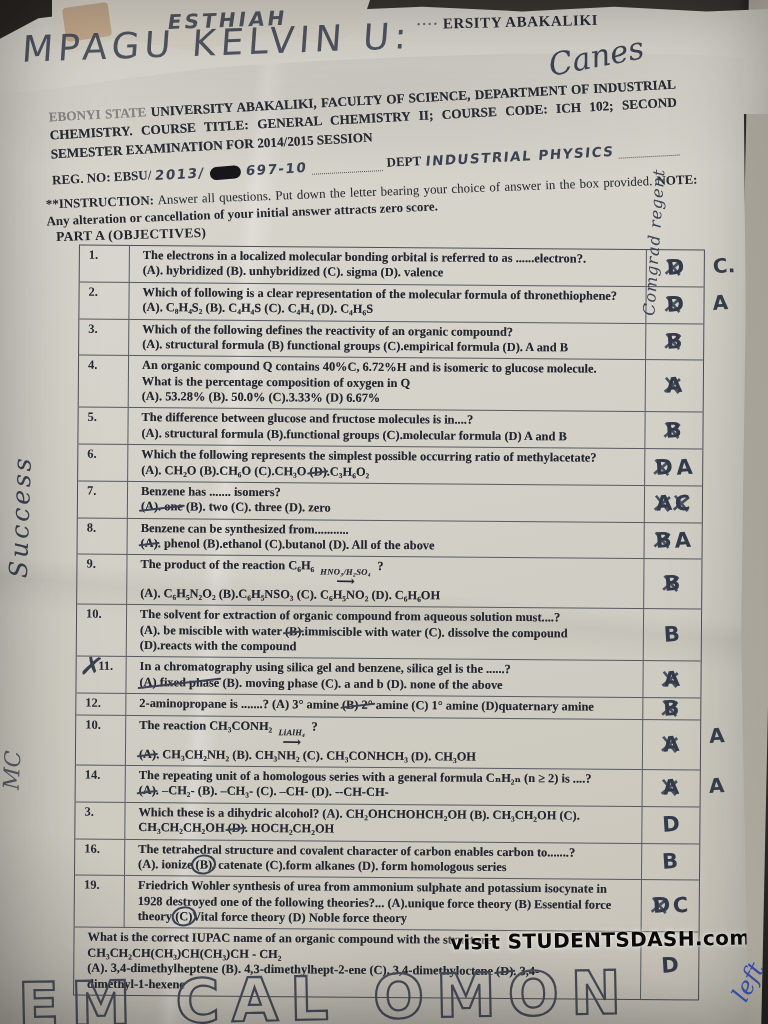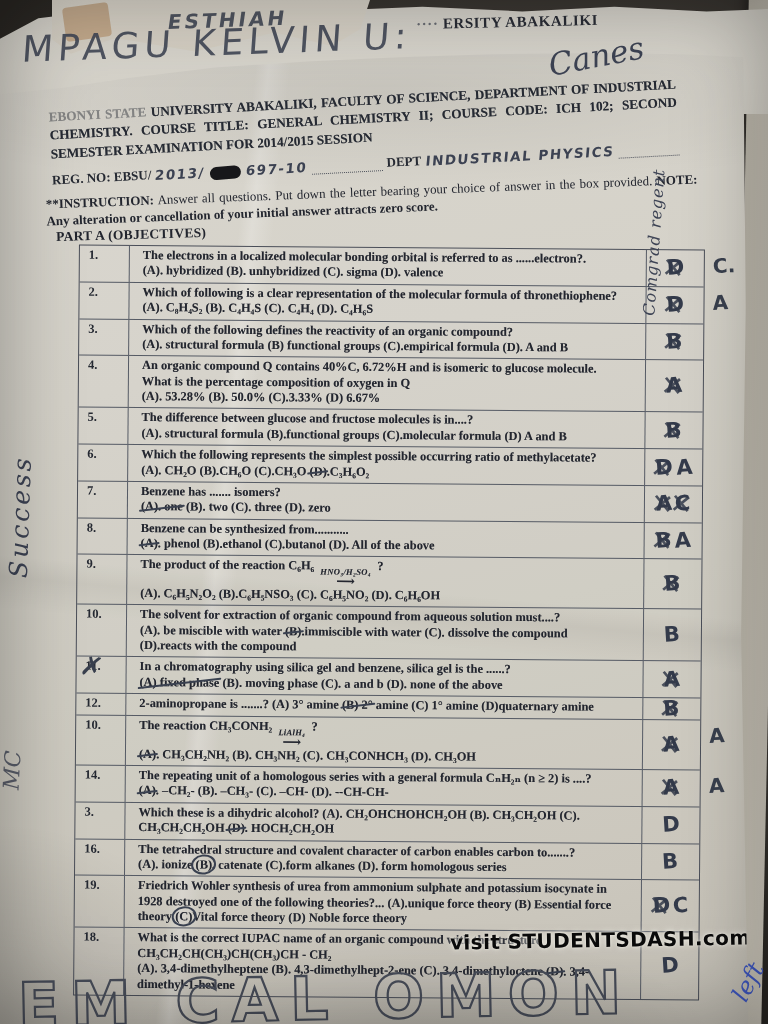--- a/index.html
+++ b/index.html
@@ -58,21 +58,21 @@
   .qline{white-space:nowrap;}
 
   .mark{font-family:"DejaVu Sans",sans-serif;font-size:21px;font-weight:700;color:#343b4b;position:relative;transform:rotate(-4deg);line-height:1;}
   .mark.crossed::after{content:"✕";position:absolute;left:-5px;top:-3px;font-size:1.3em;font-weight:400;transform:rotate(9deg);opacity:.85;}
   .outside{position:absolute;left:calc(100% + 9px);top:3px;font-family:"DejaVu Sans",sans-serif;font-size:20px;font-weight:700;color:#39404e;white-space:nowrap;transform:rotate(-4deg);}
 
   .pen-strike{position:relative;}
   .pen-strike::after{content:"";position:absolute;left:-2px;right:-2px;top:52%;height:2px;background:#3a4150;transform:rotate(-7deg);border-radius:2px;}
   .pen-circle{position:relative;}
   .pen-circle::after{content:"";position:absolute;inset:-3px -4px;border:2px solid #3a4150;border-radius:50%;transform:rotate(-8deg);}
-  .no-scribbled{position:relative;}
+  .no-scribbled{position:relative;text-align:center;}
   .no-scribbled::after{content:"✗";position:absolute;left:4px;top:-6px;font-family:"DejaVu Sans",sans-serif;font-size:27px;font-weight:700;color:#39404e;transform:rotate(10deg);}
 
   .rxn{display:inline-flex;flex-direction:column;align-items:center;vertical-align:-5px;line-height:1;margin:0 3px;}
   .rxn-label{font-size:8.5px;font-style:italic;font-weight:700;letter-spacing:.3px;}
   .rxn-arrow{font-size:13px;margin-top:-2px;}
 
   
   .name{position:absolute;left:22px;top:22px;z-index:6;font-family:"DejaVu Sans",sans-serif;font-size:36px;font-weight:500;letter-spacing:5px;color:#454b59;transform:rotate(-2deg) skewX(-6deg);opacity:.92;white-space:nowrap;}
   .canes{position:absolute;left:548px;top:38px;z-index:6;font-family:"DejaVu Serif",serif;font-style:italic;font-size:31px;color:#3d4354;transform:rotate(-11deg);}
   .right-note{position:absolute;left:648px;top:66px;height:250px;z-index:6;writing-mode:vertical-rl;transform:rotate(184deg);font-family:"DejaVu Serif",serif;font-style:italic;font-size:16px;color:#3d4354;letter-spacing:1px;}
@@ -300,21 +300,20 @@
           <div class="qline">Friedrich Wohler synthesis of urea from ammonium sulphate and potassium isocynate in</div>
           <div class="qline">1928 destroyed one of the following theories?... (A).unique force theory (B) Essential force</div>
           <div class="qline">theory <span class="pen-circle">(C)</span>Vital force theory (D) Noble force theory</div>
         </div>
     <div class="col-ans">
           <span class="mark crossed">D</span>
           <span class="mark">C</span>
         </div>
   </div>
       <div class="qrow">
-    <div class="col-no">18.</div>
     <div class="col-q">
           <div class="qline">What is the correct IUPAC name of an organic compound with the structure</div>
           <div class="qline">CH₃CH₂CH(CH₃)CH(CH₃)CH - CH₂</div>
           <div class="qline">(A). 3,4-dimethylheptene (B). 4,3-dimethylhept-2-ene (C). 3,4-dimethyloctene <span class="pen-strike">(D)</span>. 3,4-</div>
           <div class="qline">dimethyl-1-hexene</div>
         </div>
     <div class="col-ans">
           <span class="mark">D</span>
         </div>
   </div>

